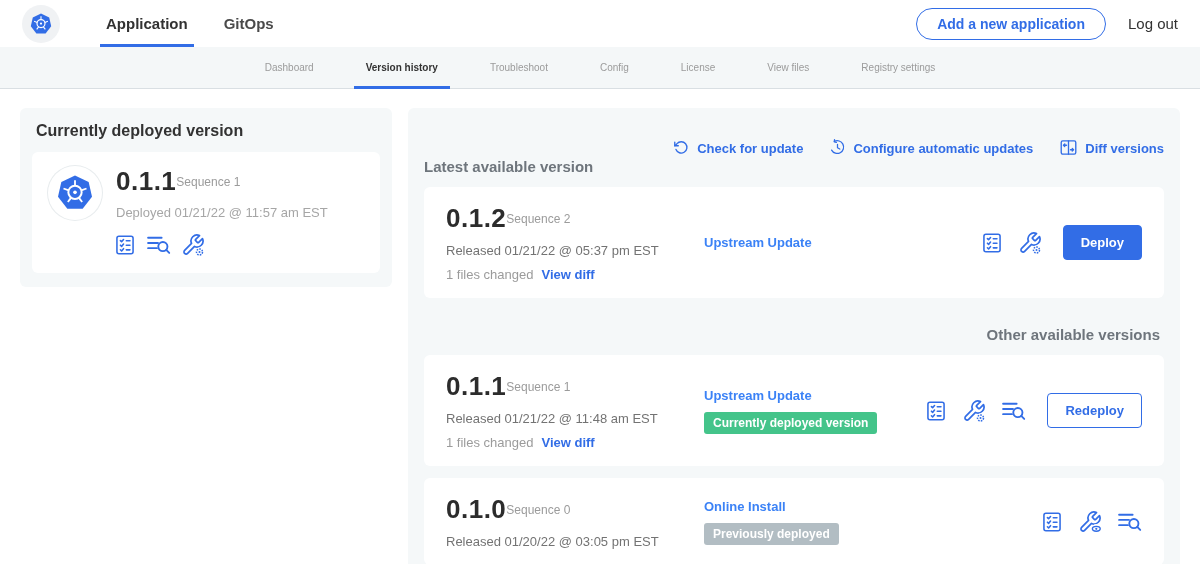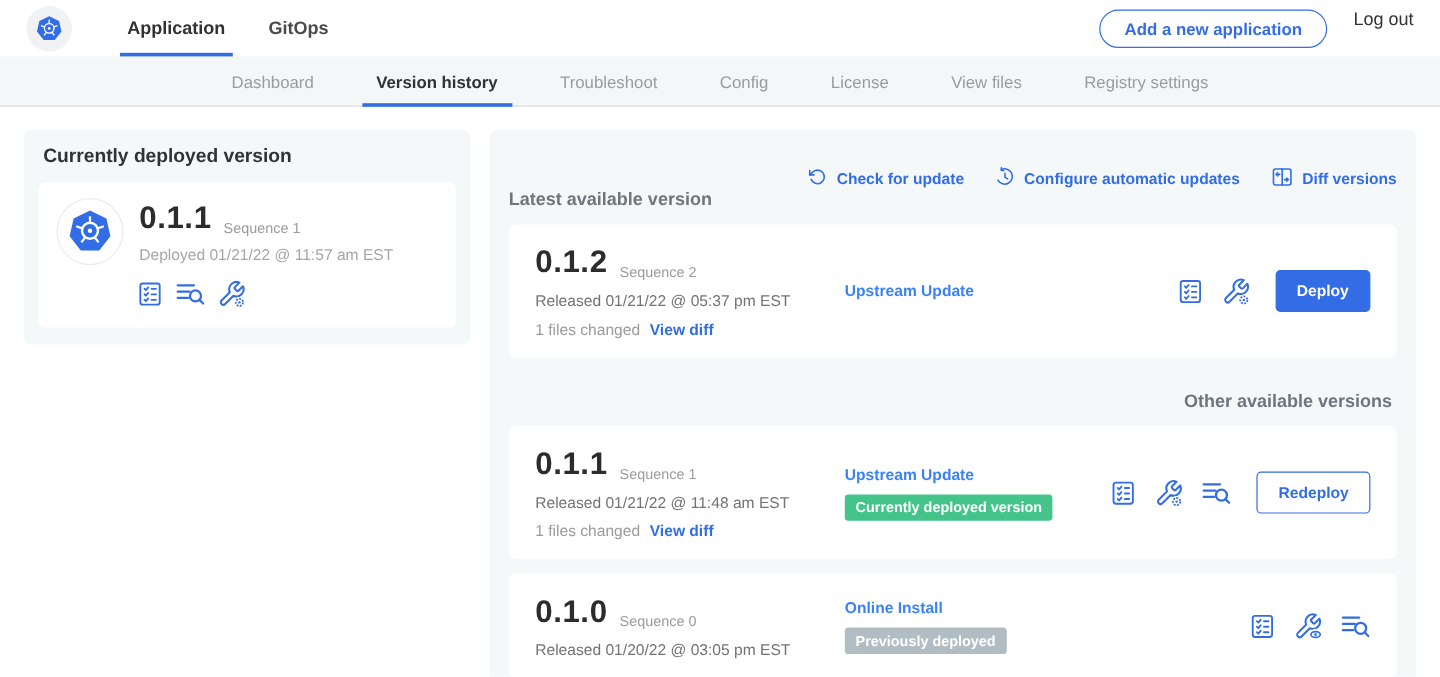--- a/index.html
+++ b/index.html
@@ -9,48 +9,48 @@
   
   .topnav { display:flex; align-items:center; height:47px; background:#fff; padding:0 22px; }
   .logo-badge { width:38px; height:38px; border-radius:50%; background:#f0f2f4;
     display:flex; align-items:center; justify-content:center; margin-right:28px; }
   .topnav-tabs { display:flex; height:100%; }
   .topnav-tab { display:flex; align-items:center; padding:0 18px; font-size:15px;
     font-weight:700; color:#323232; cursor:pointer; position:relative; }
   .topnav-tab.inactive { font-weight:600; color:#4a4a4a; }
   .topnav-tab.active::after { content:""; position:absolute; left:12px; right:12px;
     bottom:0; height:3px; background:#326de6; }
-  .topnav-right { margin-left:auto; display:flex; align-items:flex-start; gap:22px; }
+  .topnav-right { margin-left:auto; display:flex; align-items:center; gap:22px; }
   .add-app-btn { border:1px solid #326de6; color:#326de6; background:#fff;
     border-radius:17px; padding:7px 20px; font-size:14px; font-weight:700; cursor:pointer;
     font-family:"Liberation Sans", sans-serif; }
   .logout { font-size:15px; color:#323232; cursor:pointer; }
 
   
   .subnav { height:42px; background:#f4f7f8; border-bottom:1px solid #d9dfe3;
     display:flex; justify-content:center; }
   .subnav-inner { display:flex; }
-  .subnav-tab { display:flex; align-items:center; padding:0 26px; font-size:14px;
+  .subnav-tab { display:flex; align-items:center; padding:0 26px; font-size:10px;
     color:#9b9b9b; cursor:pointer; position:relative;text-align:center; }
   .subnav-tab.active { color:#323232; font-weight:700; }
   .subnav-tab.active::after { content:""; position:absolute; left:14px; right:14px;
     bottom:-1px; height:3px; background:#326de6; }
 
   
   .content { display:flex; align-items:flex-start; padding:19px 20px 0 20px; gap:16px; }
   .panel { background:#f5f8f9; border-radius:6px; }
   .left-panel { width:372px; padding:14px 12px 14px 12px; flex:0 0 auto; }
   .left-panel-title { font-size:16px; font-weight:700; color:#323232; margin:0 4px 12px 4px; }
   .deployed-card { background:#fff; border-radius:6px; padding:14px 16px 16px 16px;
     display:flex; gap:14px; }
   .k8s-ring { width:54px; height:54px; border-radius:50%; background:#fff;
     box-shadow:0 0 0 1px #e8ecee; display:flex; align-items:center; justify-content:center;
     flex:0 0 auto; }
   .dep-info { display:flex; flex-direction:column; }
-  .ver-row { display:flex; align-items:flex-end; gap:10px; }
+  .ver-row { display:flex; align-items:center; }
   .ver-num { font-size:26px; font-weight:800; color:#2c2c2c; letter-spacing:0.5px; }
   .seq { font-size:12px; color:#9b9b9b; }
   .dep-date { font-size:13px; color:#a6a6a6; margin-top:8px; }
   .icon-row { display:flex; align-items:center; gap:10px; margin-top:12px; margin-left:-2px; }
   .icon-btn { display:inline-flex; cursor:pointer; }
 
   .right-panel { flex:1; padding:14px 16px 16px 16px; min-height:422px; }
   .rp-header { display:flex; align-items:center; }
   .rp-title { font-size:15px; color:#6e757c; font-weight:600;margin-top:36px; }
   .rp-actions { margin-left:auto; display:flex; align-items:center; gap:26px; }

